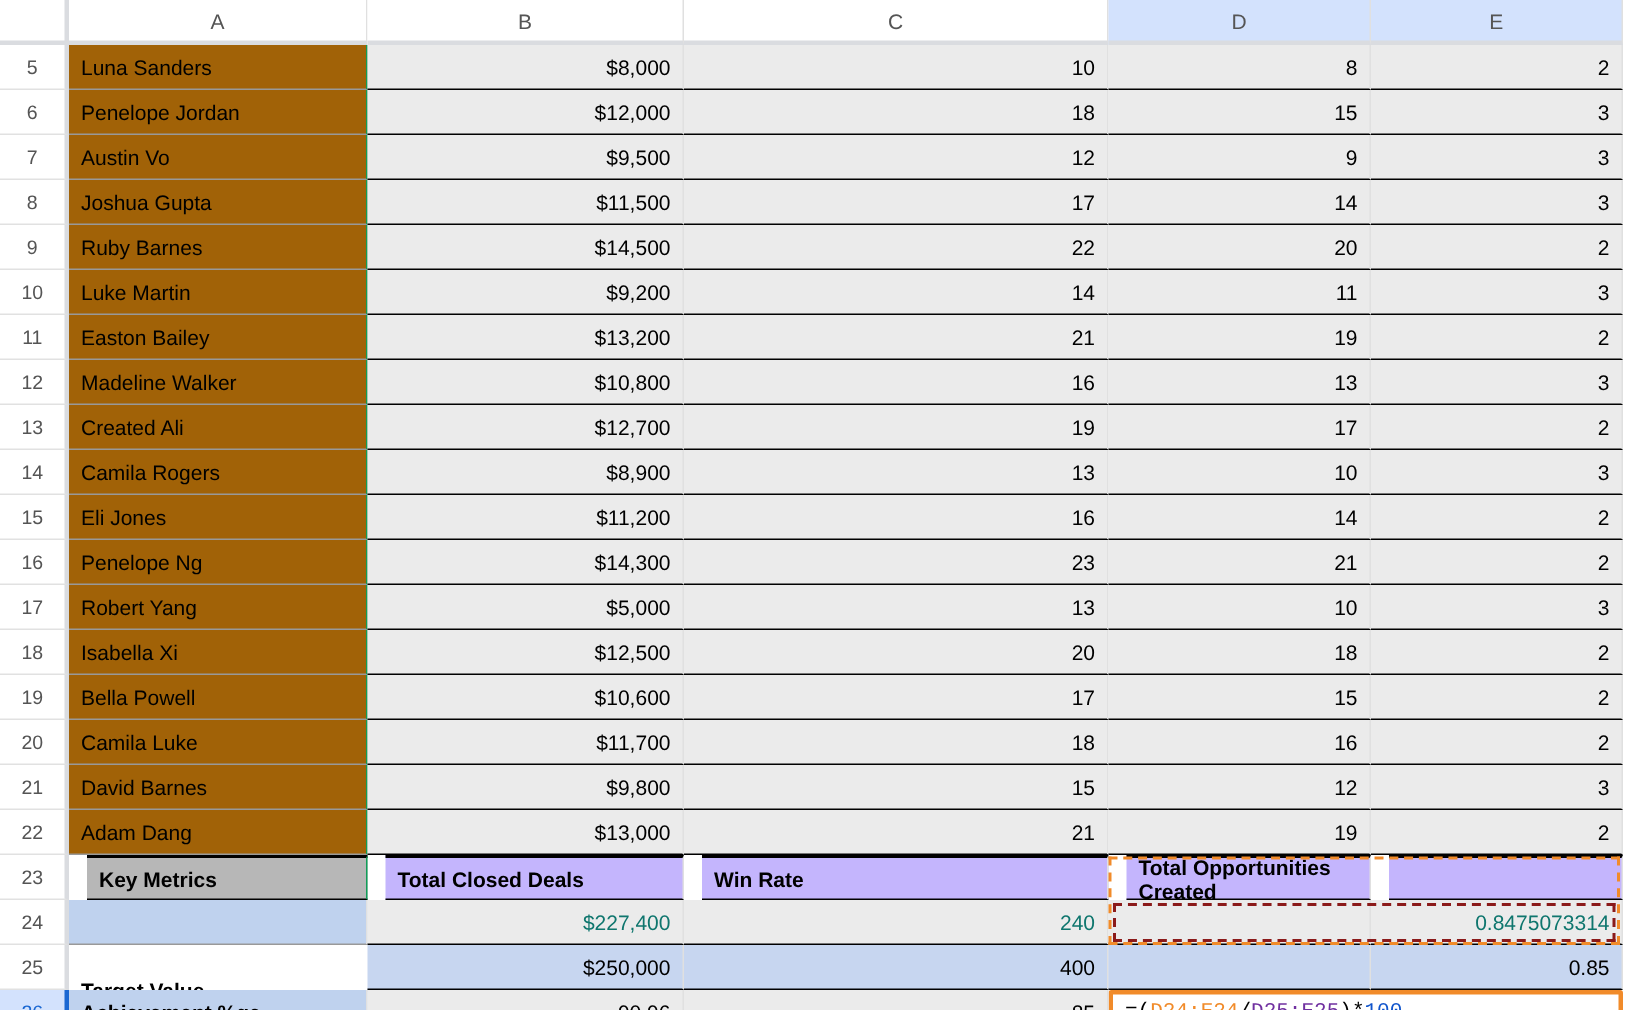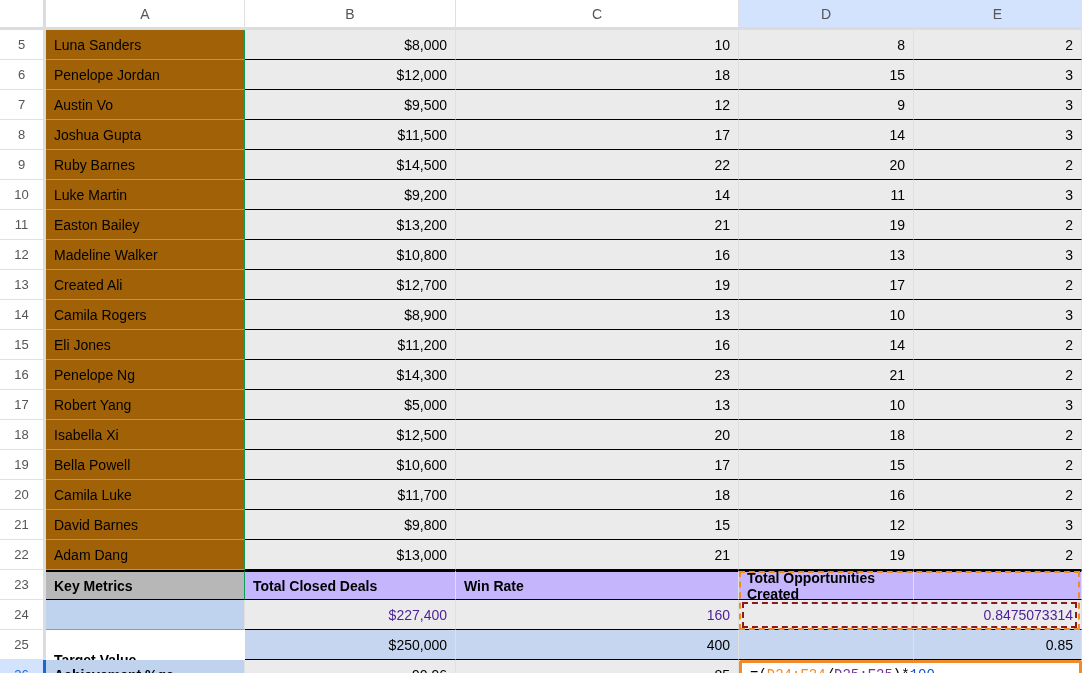--- a/index.html
+++ b/index.html
@@ -11,24 +11,24 @@
   .ch{background:#fff;color:#555;font-size:14px;justify-content:center;border-bottom:3px solid #dadce0;border-right:1px solid #e0e0e0;}
   .ch.corner{border-right:3px solid #dadce0;}
   .ch.sel-top{background:#d3e2fd;}
   .rh.sel-left{background:#d3e2fd;color:#1a67d2;border-right:3px solid #1a67d2;}
   
   .colA{background:#a16207;border-bottom:1px solid #999;border-right:1px solid #0f9d58;}
   
   .dat{background:#ebebeb;justify-content:flex-end;border-bottom:1px solid #000;}
   
   .hdr{background:#c4b5fd;font-weight:bold;border-bottom:1px solid #000;border-top:2px solid #000;}
-  .hdr.l{justify-content:flex-start;}
+  .hdr.l{justify-content:flex-start;margin-left:12px;}
   
   .r24A{background:#bfd2ee;border-bottom:1px solid #999;}
-  .r24{background:#ebebeb;justify-content:flex-end;color:#4c1d95;border-bottom:1px solid #000;padding-left:40px;}
+  .r24{background:#ebebeb;justify-content:flex-end;color:#0f766e;border-bottom:1px solid #000;padding-left:40px;}
   .r25A{background:#bfd2ee;font-weight:bold;border-bottom:1px solid #999;margin-top:30px;}
   .r25{background:#c7d6f0;justify-content:flex-end;border-bottom:1px solid #000;}
   .r26A{background:#bfd2ee;font-weight:bold;border-bottom:1px solid #999;}
   .r26{background:#ebebeb;justify-content:flex-end;border-bottom:1px solid #000;}
   
   .formula-wrap{grid-column:5 / span 2;background:#fff;border:3px solid #f18b2a;border-radius:2px;display:flex;align-items:center;padding:0 8px;font-family:"Courier New",monospace;font-size:14px;box-sizing:border-box;}
   .fx-eq{color:#000;}
   .fx-p{color:#000;}
   .fx-r1{color:#f18b2a;}
   .fx-r2{color:#7030a0;}
@@ -157,21 +157,21 @@
       <div class="cell dat">2</div>
       <div class="cell rh">23</div>
       <div class="cell hdr l colA" style="background: rgb(183, 183, 183);">Key Metrics</div>
       <div class="cell hdr l" style="justify-content: flex-start;">Total Closed Deals</div>
       <div class="cell hdr l" style="justify-content: flex-start;">Win Rate</div>
       <div class="cell hdr l" style="justify-content: flex-start;">Total Opportunities Created</div>
       <div class="cell hdr l"></div>
       <div class="cell rh">24</div>
       <div class="cell r24A"></div>
       <div class="cell r24">$227,400</div>
-      <div class="cell r24">160</div>
+      <div class="cell r24">240</div>
       <div class="cell r24"></div>
       <div class="cell r24">0.8475073314</div>
       <div class="cell rh">25</div>
       <div class="cell r25A">Target Value</div>
       <div class="cell r25">$250,000</div>
       <div class="cell r25">400</div>
       <div class="cell r25"></div>
       <div class="cell r25">0.85</div>
       <div class="cell rh sel-left">26</div>
       <div class="cell r26A">Achievement %ge</div>

